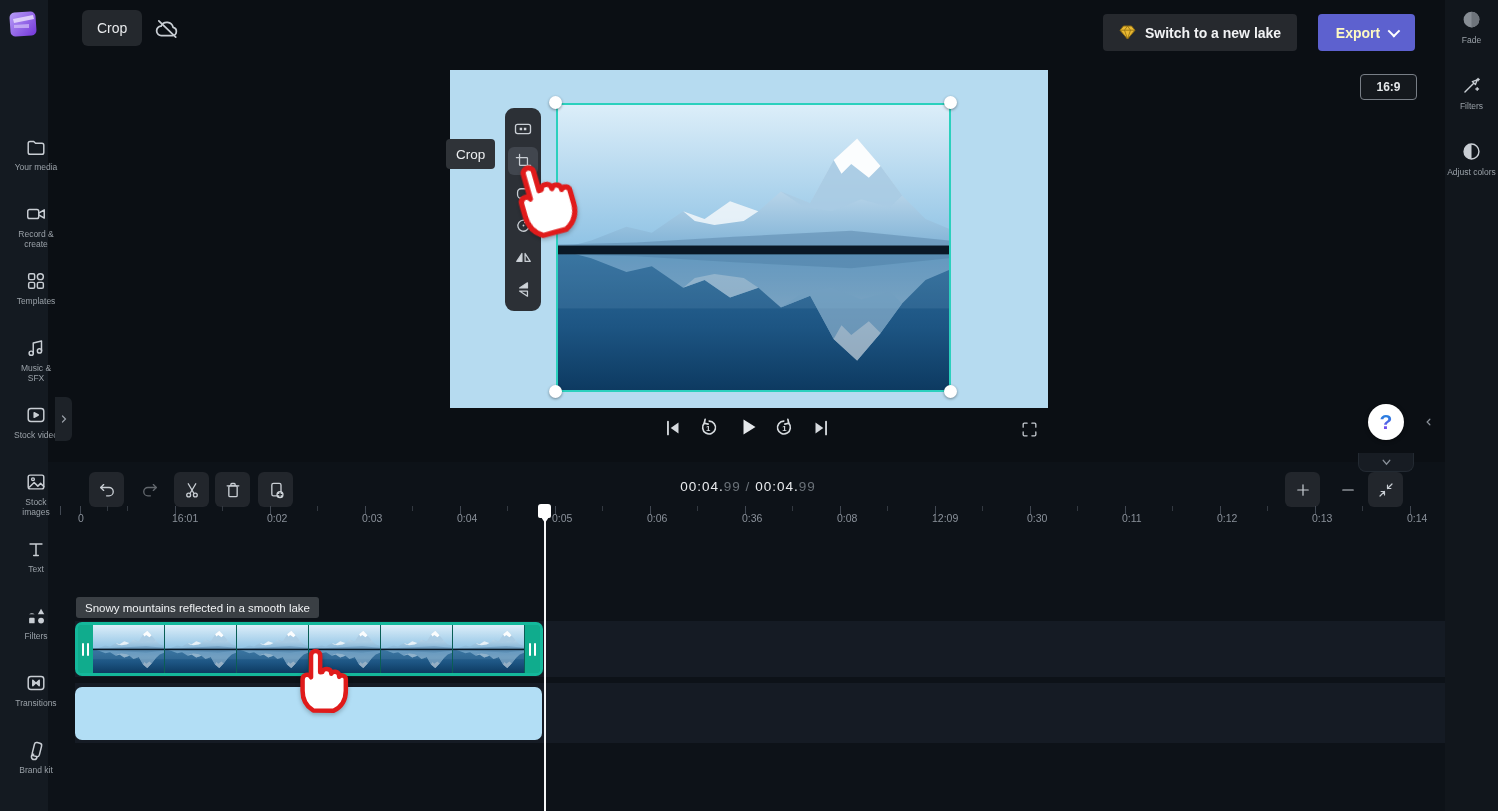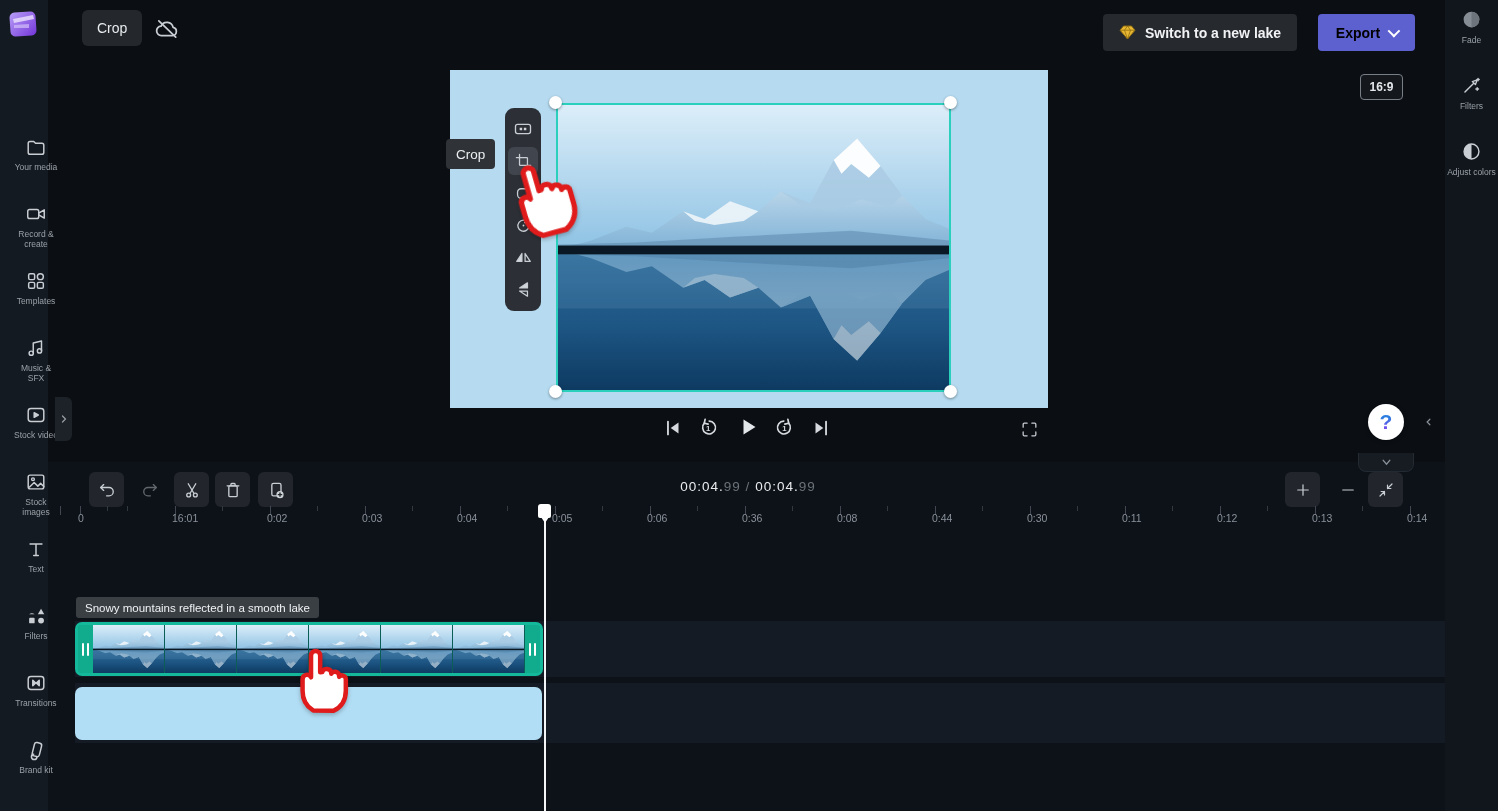--- a/index.html
+++ b/index.html
@@ -23,33 +23,33 @@
   
   .rpanel { position:absolute; left:1445px; top:0; width:53px; height:811px; background:#11161c; z-index:5; }
   .rp-item { display:flex; flex-direction:column; align-items:center; gap:5px; padding-top:9px; height:66px; cursor:pointer; }
   .rp-item .lbl { font-size:8.5px; color:#9aa1a8; white-space:nowrap; width:53px; overflow:hidden; text-align:center; }
 
   
   .stage { position:absolute; left:48px; top:0; width:1397px; height:462px; background:#0b0f14; }
   .title-chip { position:absolute; left:82px; top:10px; height:36px; padding:0 15px; background:#24282d; border-radius:6px; display:flex; align-items:center; font-size:14px; color:#e8eaec; z-index:4; }
   .cloud-btn { position:absolute; left:153px; top:17px; width:30px; height:24px; z-index:4; }
   .plan-btn { position:absolute; left:1103px; top:14px; height:37px; padding:0 16px; background:#26292e; border-radius:4px; display:flex; align-items:center; gap:9px; font-size:14px; font-weight:600; color:#f1f2f4; z-index:4; cursor:pointer; }
-  .export-btn { position:absolute; left:1318px; top:14px; width:97px; height:37px; background:#5d61cf; border-radius:4px; display:flex; align-items:center; justify-content:center; gap:8px; font-size:14px; font-weight:700; color:#000000; z-index:4; cursor:pointer; }
+  .export-btn { position:absolute; left:1318px; top:14px; width:97px; height:37px; background:#5d61cf; border-radius:4px; display:flex; align-items:center; justify-content:center; gap:8px; font-size:14px; font-weight:700; color:#fef9c3; z-index:4; cursor:pointer; }
   .chev-down { width:9px; height:9px; border-right:2px solid #fff; border-bottom:2px solid #fff; transform:rotate(45deg) translateY(-2px); }
 
   .canvas { position:absolute; left:450px; top:70px; width:598px; height:338px; background:#b6dbf0; }
   .sel-img { position:absolute; left:556px; top:103px; width:395px; height:289px; border:2px solid #2bd0bd; z-index:2; }
   .sel-img svg { width:100%; height:100%; }
   .handle { position:absolute; width:13px; height:13px; border-radius:50%; background:#fff; box-shadow:0 1px 3px rgba(0,0,0,.4); z-index:4; }
 
   .crop-toolbar { position:absolute; left:505px; top:108px; width:36px; height:203px; background:#2c3036; border-radius:9px; display:flex; flex-direction:column; align-items:center; justify-content:space-around; padding:5px 0; z-index:5; }
   .ct-btn { width:30px; height:28px; border-radius:6px; display:flex; align-items:center; justify-content:center; cursor:pointer; }
   .ct-btn.active { background:#41464e; }
   .tooltip { position:absolute; left:446px; top:139px; height:30px; padding:0 10px; background:#2f3338; border-radius:4px; display:flex; align-items:center; font-size:13.5px; color:#eceef0; z-index:6; }
-  .badge { position:absolute; left:1360px; top:74px; width:43px; height:26px; border:1px solid #787e86; border-radius:4px; background:#14181d; display:flex; align-items:center; justify-content:center; font-size:12px; font-weight:700; color:#e4e7ea; z-index:4; }
+  .badge { position:absolute; left:1360px; top:74px; width:57px; height:26px; border:1px solid #787e86; border-radius:4px; background:#14181d; display:flex; align-items:center; justify-content:center; font-size:12px; font-weight:700; color:#e4e7ea; z-index:4; }
   .t-btn { position:absolute; width:30px; height:30px; display:flex; align-items:center; justify-content:center; cursor:pointer; }
 
   .help-btn { position:absolute; left:1368px; top:404px; width:36px; height:36px; border-radius:50%; background:#fff; display:flex; align-items:center; justify-content:center; z-index:6; cursor:pointer; box-shadow:0 1px 4px rgba(0,0,0,.4); }
   .help-q { font-size:21px; font-weight:700; color:#2f6bd8; background:linear-gradient(180deg,#2b7de0 30%,#8a3ff0 90%); -webkit-background-clip:text; background-clip:text; -webkit-text-fill-color:transparent; }
   .collapse-right { position:absolute; left:1420px; top:411px; width:16px; height:22px; display:flex; align-items:center; justify-content:center; z-index:6; }
   .collapse-tab { position:absolute; left:1358px; top:453px; width:56px; height:19px; background:#171c23; border:1px solid #232a32; border-top:none; border-radius:0 0 8px 8px; display:flex; align-items:center; justify-content:center; z-index:6; }
 
   
   .tl-btn { position:absolute; top:472px; width:35px; height:35px; border-radius:6px; display:flex; align-items:center; justify-content:center; cursor:pointer; }
   .tl-btn.bg { background:#22262c; }
@@ -429,21 +429,21 @@
 <div class="tickstrip-minor"></div>
 <span class="tick-label" style="left:78px">0</span>
 <span class="tick-label" style="left:172px">16:01</span>
 <span class="tick-label" style="left:267px">0:02</span>
 <span class="tick-label" style="left:362px">0:03</span>
 <span class="tick-label" style="left:457px">0:04</span>
 <span class="tick-label" style="left:552px">0:05</span>
 <span class="tick-label" style="left:647px">0:06</span>
 <span class="tick-label" style="left:742px">0:36</span>
 <span class="tick-label" style="left:837px">0:08</span>
-<span class="tick-label" style="left:932px">0:44</span>
+<span class="tick-label" style="left:932px">12:09</span>
 <span class="tick-label" style="left:1027px">0:30</span>
 <span class="tick-label" style="left:1122px">0:11</span>
 <span class="tick-label" style="left:1217px">0:12</span>
 <span class="tick-label" style="left:1312px">0:13</span>
 <span class="tick-label" style="left:1407px">0:14</span>
 
 <div class="lane lane1"></div>
 <div class="lane lane2"></div>
 
 <div class="clip-label">Snowy mountains reflected in a smooth lake</div>

